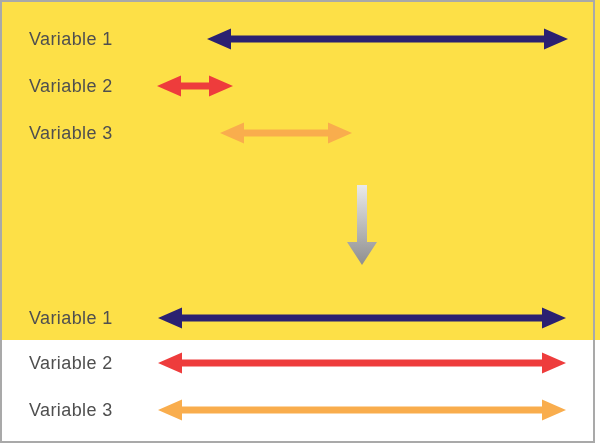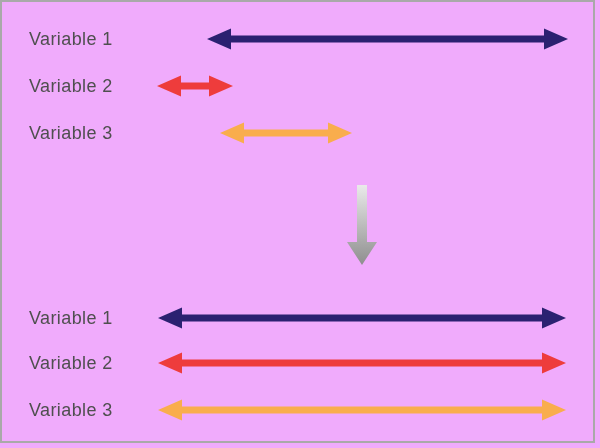--- a/index.html
+++ b/index.html
@@ -3,22 +3,22 @@
 <meta charset="utf-8">
 <style>
   html, body { margin: 0; padding: 0; background: #ffffff; }
   body {
     width: 600px; height: 448px;
     font-family: "Liberation Sans", "DejaVu Sans", sans-serif;
     overflow: hidden;
   }
   .canvas {
     position: relative;
-    width: 600px; height: 448px;
-    background: #f0abfc;
+    width: 600px; height: 340px;
+    background: #fde047;
   }
   .frame {
     position: absolute;
     left: 0; top: 0;
     width: 591px; height: 439px;
     border: 2px solid #a9a9a9;
     pointer-events: none;
   }
   .var-label {
     position: absolute;

